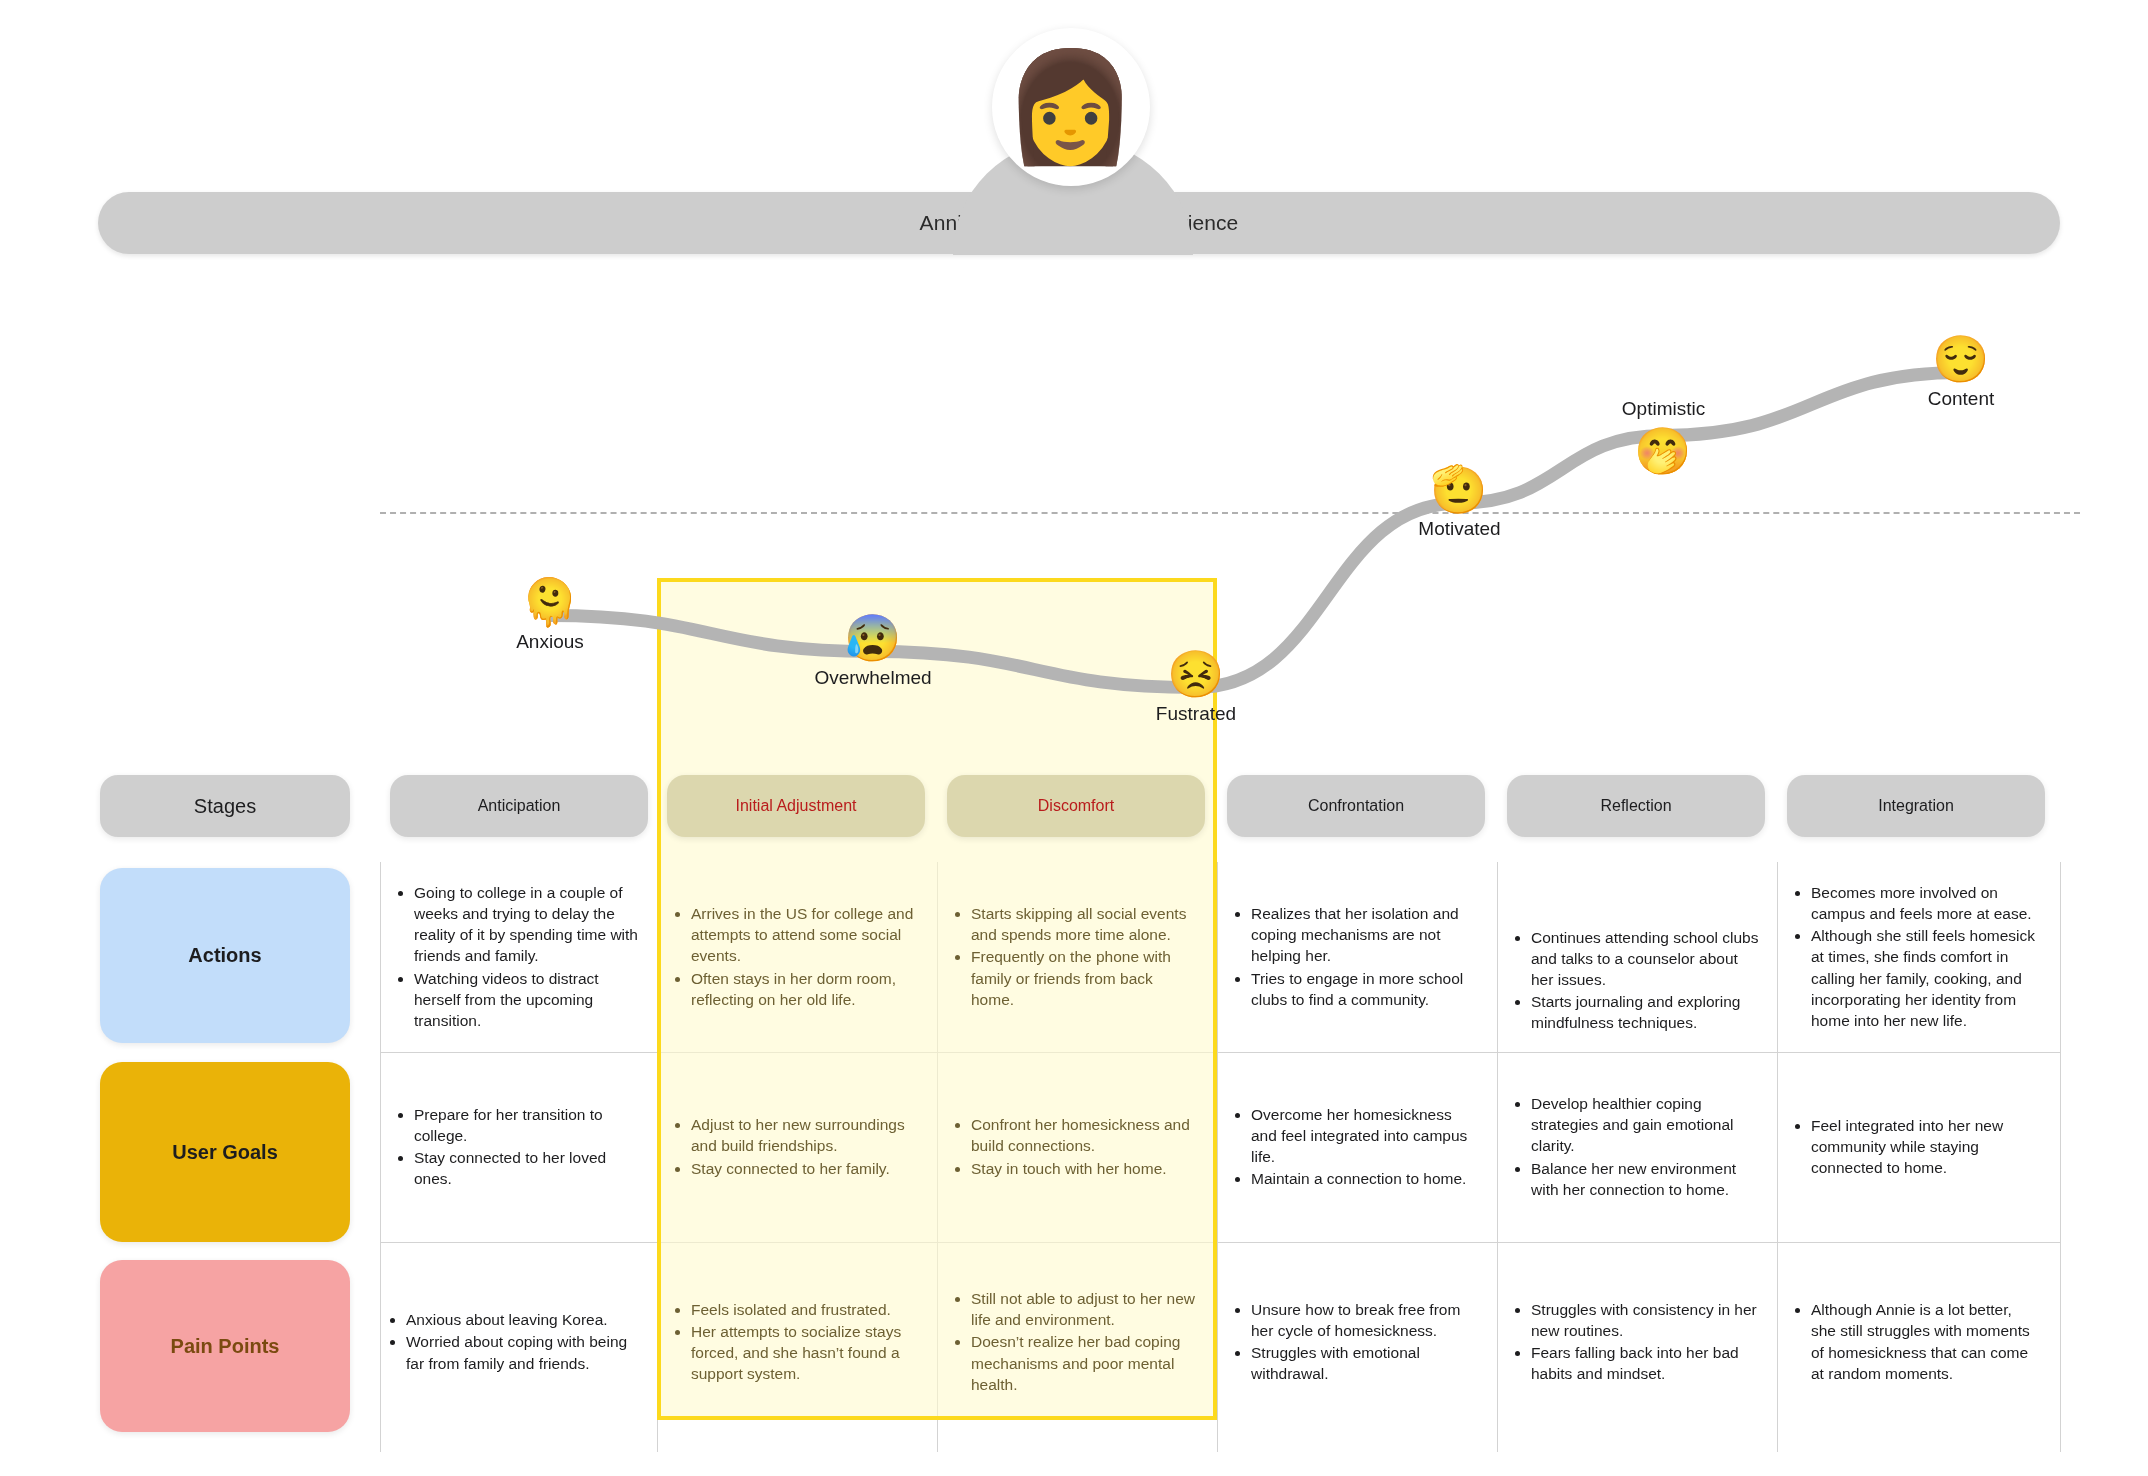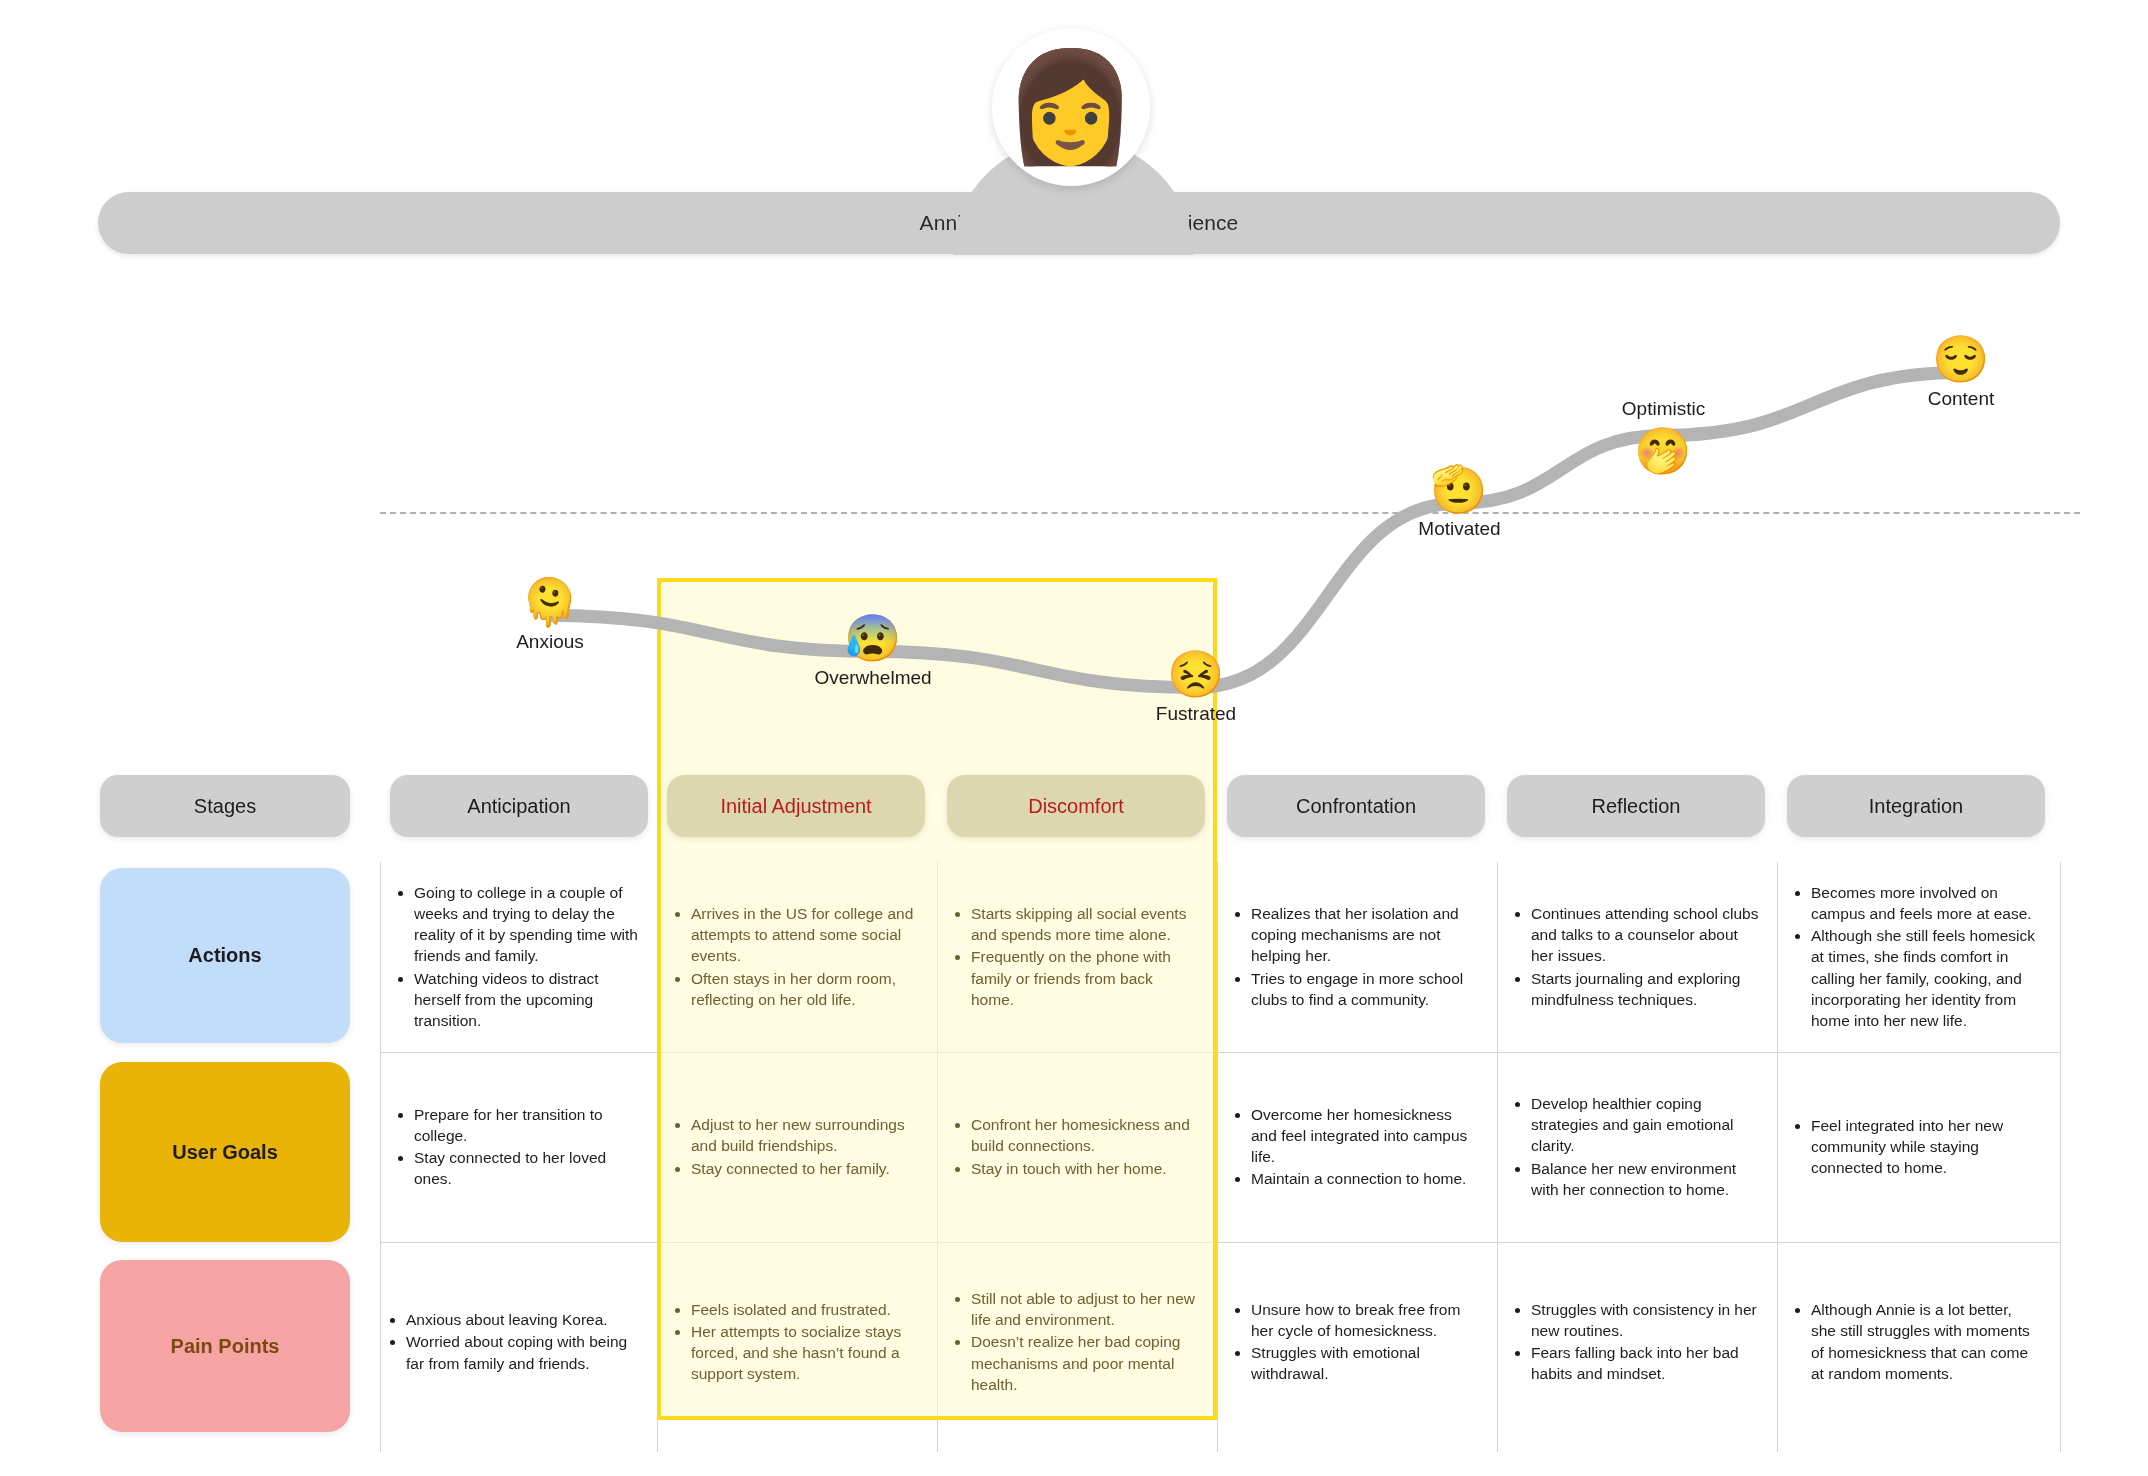--- a/index.html
+++ b/index.html
@@ -187,21 +187,21 @@
 
   
   .stage-chip {
     position: absolute;
     top: 775px;
     height: 62px;
     border-radius: 18px;
     display: flex;
     align-items: center;
     justify-content: center;
-    font-size: 20px;
+    font-size: 16px;
     color: #1d1d1f;
     background: #cfcfcf;
     box-shadow: 0 2px 6px rgba(0,0,0,0.09);
     z-index: 5;
   }
   .stage-chip.dim {
     background: #dcd7ae;
     color: #b91c1c;
     align-items: center;
   }
@@ -347,21 +347,21 @@
           <li>Starts skipping all social events and spends more time alone.</li>
           <li>Frequently on the phone with family or friends from back home.</li>
         </ul>
       </div>
       <div class="cell" style="left: 1217px; top: 862px; width: 278px; height: 190px;">
         <ul>
           <li>Realizes that her isolation and coping mechanisms are not helping her.</li>
           <li>Tries to engage in more school clubs to find a community.</li>
         </ul>
       </div>
-      <div class="cell" style="left: 1497px; top: 862px; width: 278px; height: 190px;">
+      <div class="cell" style="left: 1497px; top: 844px; width: 278px; height: 190px; align-items: flex-end;">
         <ul>
           <li>Continues attending school clubs and talks to a counselor about her issues.</li>
           <li>Starts journaling and exploring mindfulness techniques.</li>
         </ul>
       </div>
       <div class="cell" style="left: 1777px; top: 862px; width: 278px; height: 190px;">
         <ul>
           <li>Becomes more involved on campus and feels more at ease.</li>
           <li>Although she still feels homesick at times, she finds comfort in calling her family, cooking, and incorporating her identity from home into her new life.</li>
         </ul>

